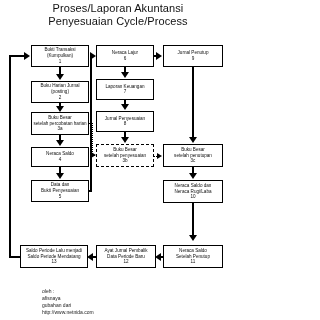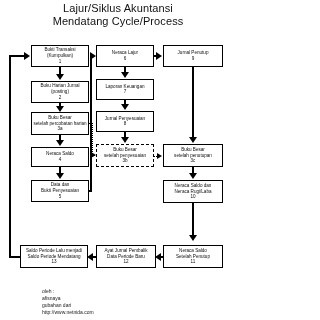--- a/index.html
+++ b/index.html
@@ -136,22 +136,22 @@
   .credit-line.link {
     color: #222;
   }
 </style>
 </head>
 <body>
 
 <div id="canvas">
 
   <div class="title-block">
-    <span class="title-line">Lajur/Siklus Akuntansi</span>
-    <span class="title-line">Mendatang Cycle/Process</span>
+    <span class="title-line">Proses/Laporan Akuntansi</span>
+    <span class="title-line">Penyesuaian Cycle/Process</span>
   </div>
 
   <div class="box" style="left:31px; top:45px; width:58px; height:22px;">
     <span class="box-line">Bukti Transaksi</span>
     <span class="box-line">(Kumpulkan)</span>
     <span class="box-num">1</span>
   </div>
 
   <div class="box" style="left:31px; top:81px; width:58px; height:22px;">
     <span class="box-line">Buku Harian Jurnal</span>

